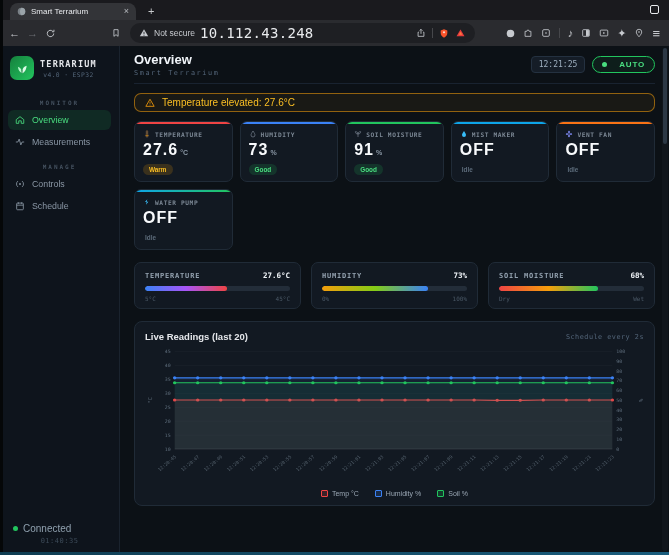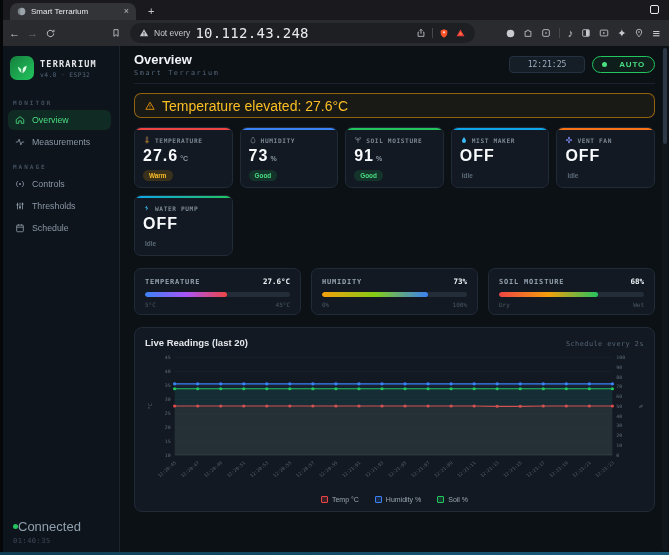--- a/index.html
+++ b/index.html
@@ -29,45 +29,45 @@
   .ub-right { margin-left:auto; display:flex; align-items:center; gap:6px; }
   .ub-sep { width:1px; height:10px; background:#46474b; }
   .tb-right { margin-left:auto; display:flex; align-items:center; gap:8px; }
 
   
   .app { display:flex; height:509px; position:relative; }
   .vscroll { position:absolute; right:1px; top:2px; bottom:4px; width:6px; background:#11161c; border-radius:3px; z-index:40; }
   .vscroll .thumb { position:absolute; top:0; left:1px; width:4px; height:96px; background:#2c3845; border-radius:2px; }
 
   
-  .sidebar { width:120px; background:#0e141c; border-right:1px solid #1a232e; display:flex; flex-direction:column; padding:9px 8px 8px; }
+  .sidebar { width:120px; background:#0e141c; border-right:1px solid #1a232e; display:flex; flex-direction:column; padding:9px 8px 8px;text-align:center; }
   .logo-row { display:flex; align-items:center; gap:6px; padding:1px 2px 10px; }
   .logo-badge { width:24px; height:24px; border-radius:7px; background:linear-gradient(135deg,#15803d,#22c55e); display:flex; align-items:center; justify-content:center; flex:0 0 auto; }
   .logo-title { font-size:8.5px; font-weight:bold; color:#e5e7eb; letter-spacing:1.2px; }
   .logo-sub { font-size:6.3px; color:#54667a; margin-top:2px; letter-spacing:.4px; }
   .nav-label { font-size:6px; color:#44515f; letter-spacing:2px; margin:9px 5px 4px; font-weight:bold; }
   .nav-item { display:flex; align-items:center; gap:7px; padding:5px 7px; border-radius:6px; color:#8a97a5; font-size:8.8px; margin-bottom:2px; cursor:pointer; }
   .nav-item svg { flex:0 0 auto; }
   .nav-item.active { background:rgba(34,197,94,.13); color:#4ade80; }
   .side-foot { margin-top:auto; padding:4px 5px 2px; }
-  .conn-row { display:flex; align-items:center; font-size:13px; color:#8fa0ae; }
+  .conn-row { display:flex; align-items:center; gap:5px; font-size:10px; color:#8fa0ae; }
   .conn-dot { width:5px; height:5px; border-radius:50%; background:#22c55e; }
   .uptime { font-size:7px; color:#3c4a58; margin-top:3px; letter-spacing:.5px; }
 
   
   .main { flex:1; padding:0 14px; overflow:hidden; }
   .pg-header { display:flex; align-items:center; height:38px; border-bottom:1px solid #192330; }
   .pg-title { font-size:13px; font-weight:bold; color:#f1f5f9; }
   .pg-sub { font-size:6.8px; color:#54667a; letter-spacing:1.6px; margin-top:2px; }
   .pg-right { margin-left:auto; display:flex; align-items:center; gap:7px; }
-  .clock-chip { font-size:8px; color:#9fb0c0; background:#151d27; border:1px solid #243140; border-radius:4px; padding:3px 18px; }
+  .clock-chip { font-size:8px; color:#9fb0c0; background:#151d27; border:1px solid #243140; border-radius:4px; padding:3px 7px; }
   .auto-btn { display:flex; align-items:center; gap:12px; font-size:8px; font-weight:bold; color:#4ade80; border:1px solid #22c55e; border-radius:11px; padding:3px 9px; background:rgba(34,197,94,.08); cursor:pointer; letter-spacing:.8px; }
   .auto-dot { width:5px; height:5px; border-radius:50%; background:#4ade80; }
 
-  .alert { margin-top:9px; height:25px; border:1px solid rgba(245,158,11,.55); background:rgba(245,158,11,.06); border-radius:7px; display:flex; align-items:center; gap:7px; padding:0 10px; color:#fbbf24; font-size:14px; }
+  .alert { margin-top:9px; height:19px; border:1px solid rgba(245,158,11,.55); background:rgba(245,158,11,.06); border-radius:7px; display:flex; align-items:center; gap:7px; padding:0 10px; color:#fbbf24; font-size:10px; }
 
   .cards { display:grid; grid-template-columns:repeat(5,1fr); gap:7px; margin-top:9px; }
   .card { position:relative; height:61px; background:#121922; border:1px solid #202b37; border-radius:7px; padding:8px 8px 6px; overflow:hidden; }
   .card-accent { position:absolute; top:0; left:0; right:0; height:2px; }
   .card-head { display:flex; align-items:center; gap:4px; color:#7b8794; font-size:6.2px; font-weight:bold; letter-spacing:.6px; white-space:nowrap; }
   .card-value { margin-top:4px; font-size:16px; font-weight:bold; color:#f8fafc; letter-spacing:1px; line-height:1; }
   .card-unit { font-size:7px; color:#8a97a5; font-weight:bold; letter-spacing:0; margin-left:2px; }
   .badge { display:inline-block; margin-top:4px; font-size:6.4px; font-weight:bold; padding:2px 6px; border-radius:7px; }
   .badge[data-state="warm"] { background:rgba(245,158,11,.18); color:#fbbf24; }
   .badge[data-state="good"] { background:rgba(34,197,94,.16); color:#4ade80; }
@@ -76,21 +76,21 @@
   .gauges { display:grid; grid-template-columns:repeat(3,1fr); gap:10px; margin-top:12px; }
   .gauge { background:#121922; border:1px solid #202b37; border-radius:7px; padding:8px 10px 6px; }
   .gauge-top { display:flex; justify-content:space-between; align-items:baseline; }
   .gauge-label { font-size:7px; font-weight:bold; color:#93a1af; letter-spacing:.8px; }
   .gauge-value { font-size:7.5px; font-weight:bold; color:#f1f5f9; }
   .gauge-track { height:5px; background:#232d39; border-radius:3px; margin-top:6px; overflow:hidden; }
   .gauge-fill { height:100%; border-radius:3px; }
   .gauge-minmax { display:flex; justify-content:space-between; font-size:6px; color:#4a5866; margin-top:4px; }
 
   .chartpanel { margin-top:12px; background:#121922; border:1px solid #202b37; border-radius:8px; padding:9px 10px 5px; }
-  .chart-head { display:flex; justify-content:space-between; align-items:flex-end; }
+  .chart-head { display:flex; justify-content:space-between; align-items:center; }
   .chart-title { font-size:9.5px; font-weight:bold; color:#e5e7eb; }
   .chart-note { font-size:6.8px; color:#54667a; letter-spacing:.5px; }
   .chart-svg-wrap { margin-top:4px; }
   .legend { display:flex; justify-content:center; gap:16px; padding:2px 0 3px; }
   .legend-item { display:flex; align-items:center; gap:4px; font-size:7px; color:#9aa7b4; cursor:pointer; }
   .legend-item .sw { width:7px; height:7px; border-radius:1px; display:inline-block; }
 </style>
 </head>
 <body>
 
@@ -124,21 +124,21 @@
         </svg>
     </span>
     <div class="urlbar" style="margin-left:2px">
       <span class="ub-warn">
         <svg width="10" height="10" viewBox="0 0 24 24">
             <path d="M12 3 22 20H2Z" fill="#c7cacf"></path>
             <rect x="11" y="9" width="2" height="6" fill="#1e1f23"></rect>
             <rect x="11" y="16.5" width="2" height="2" fill="#1e1f23"></rect>
           </svg>
       </span>
-      <span class="ub-label">Not every</span>
+      <span class="ub-label">Not secure</span>
       <span class="ub-url mono">10.112.43.248</span>
       <span class="ub-right">
         <span class="tb-ic">
           <svg width="10" height="10" viewBox="0 0 24 24">
               <path d="M12 14V4M8.5 6.5 12 3l3.5 3.5" fill="none" stroke="currentColor" stroke-width="2"></path>
               <path d="M7 10H5v10h14V10h-2" fill="none" stroke="currentColor" stroke-width="2"></path>
             </svg>
         </span>
         <span class="ub-sep"></span>
         <span class="tb-ic">
@@ -231,29 +231,20 @@
         <span>Measurements</span>
       </div>
 
       <div class="nav-label mono">MANAGE</div>
       <div class="nav-item">
         <svg width="10" height="10" viewBox="0 0 24 24">
             <path d="M7 5a9 9 0 0 0 0 14M17 5a9 9 0 0 1 0 14" fill="none" stroke="currentColor" stroke-width="2"></path>
             <circle cx="12" cy="12" r="2.2" fill="currentColor"></circle>
           </svg>
         <span>Controls</span>
-      </div>
-      <div class="nav-item">
-        <svg width="10" height="10" viewBox="0 0 24 24">
-            <path d="M6 4v16M12 4v16M18 4v16" stroke="currentColor" stroke-width="2"></path>
-            <circle cx="6" cy="9" r="2.4" fill="currentColor"></circle>
-            <circle cx="12" cy="15" r="2.4" fill="currentColor"></circle>
-            <circle cx="18" cy="7" r="2.4" fill="currentColor"></circle>
-          </svg>
-        <span>Thresholds</span>
       </div>
       <div class="nav-item">
         <svg width="10" height="10" viewBox="0 0 24 24">
             <rect x="4" y="5" width="16" height="16" rx="2" fill="none" stroke="currentColor" stroke-width="2"></rect>
             <path d="M4 10h16M8 3v4M16 3v4" stroke="currentColor" stroke-width="2"></path>
           </svg>
         <span>Schedule</span>
       </div>
 
       <div class="side-foot">

